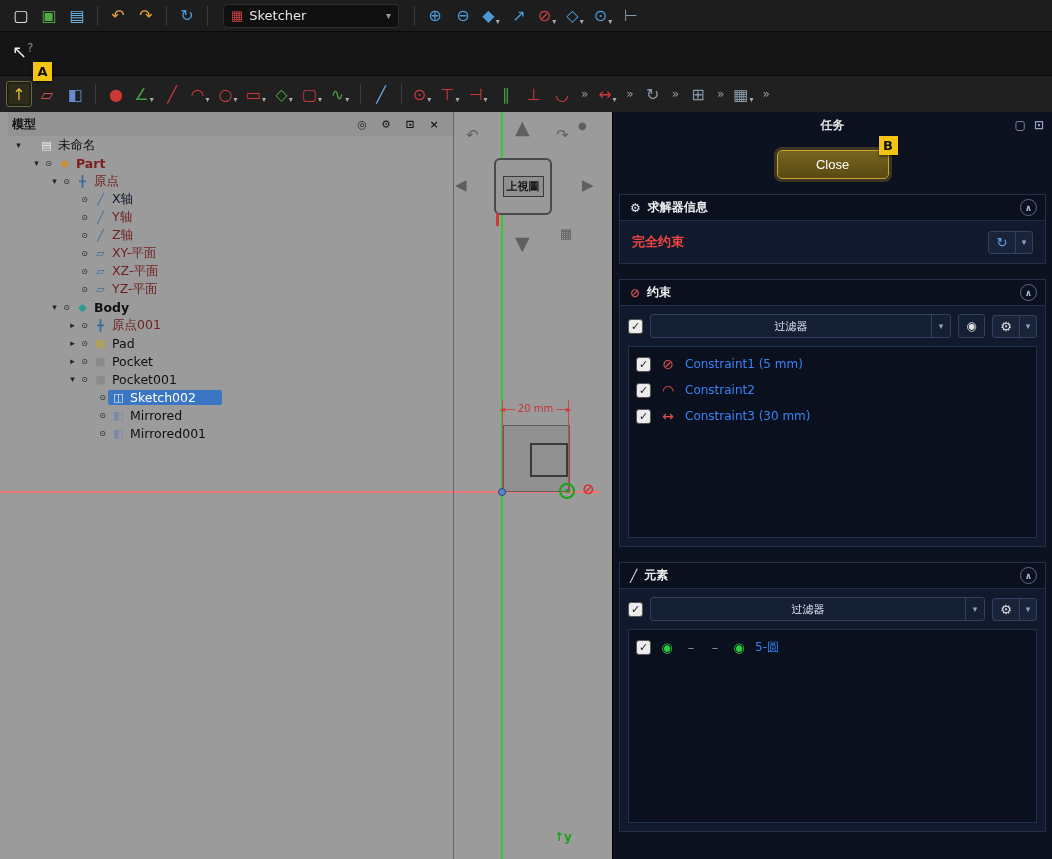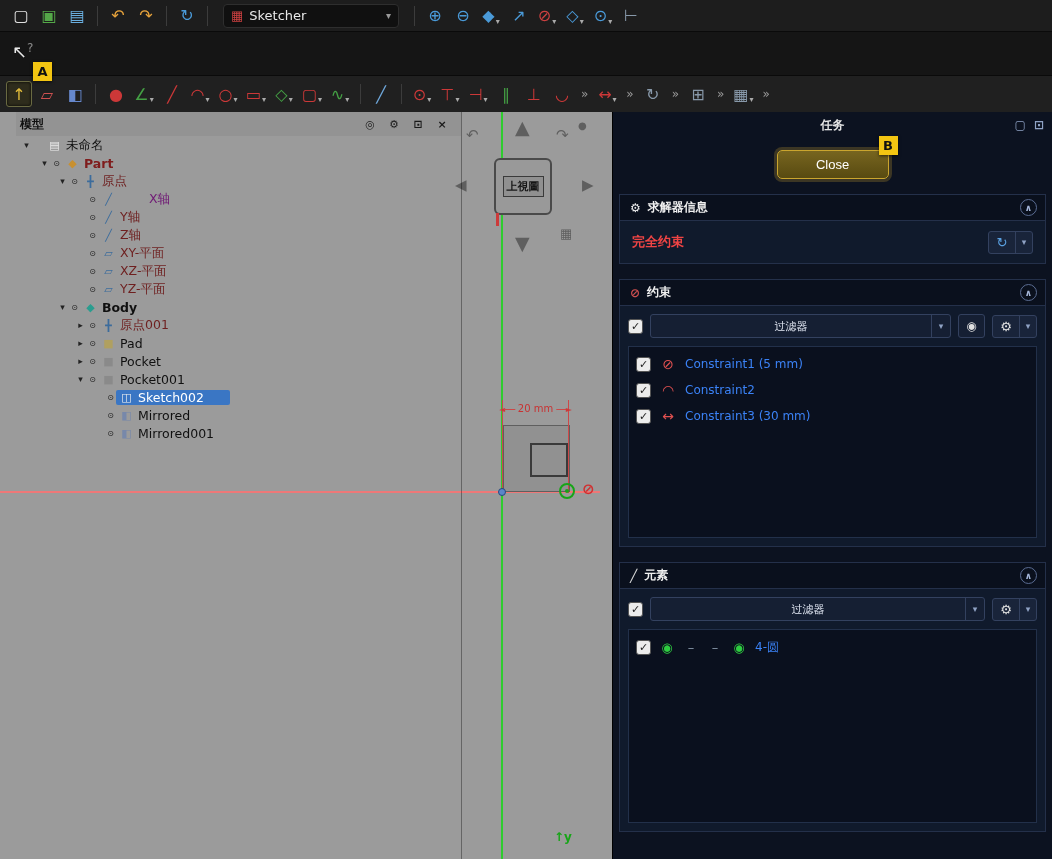--- a/index.html
+++ b/index.html
@@ -38,21 +38,21 @@
 .circleel{position:absolute;left:559px;top:371px;width:16px;height:16px;border:2px solid #17a517;border-radius:50%;z-index:3}
 .circleel::after{content:"";position:absolute;left:4px;top:4px;width:4px;height:4px;background:#17a517;border-radius:50%}
 .diamicon{position:absolute;left:582px;top:368px;color:#d03030;font-size:15px;font-weight:bold;z-index:3}
 .yaxis{position:absolute;left:554px;top:718px;color:#17a517;font-size:12px;font-weight:bold;z-index:2}
 
 .navface{position:absolute;left:494px;top:46px;width:58px;height:57px;background:#999;border:2px solid #4a4a4a;border-radius:6px;display:flex;align-items:center;justify-content:center;z-index:2}
 .navface-inner{border:1px solid #3a3a3a;padding:2px 3px;font-size:11px;font-weight:bold;color:#151515;background:#909090;white-space:nowrap}
 .navarrow{position:absolute;color:#5f5f5f;z-index:2;font-size:15px}
 .redstub{position:absolute;left:496px;top:101px;width:3px;height:13px;background:#cc3a3a;z-index:2}
 
-.treepanel{position:absolute;left:16px;top:0;width:446px;height:747px;z-index:4;border-right:1px solid rgba(0,0,0,.35)}
+.treepanel{position:absolute;left:8px;top:0;width:446px;height:747px;z-index:4;border-right:1px solid rgba(0,0,0,.35)}
 .treeheader{height:24px;display:flex;align-items:center;padding:0 10px 0 4px;font-size:12px;font-weight:bold;color:#101010;background:rgba(0,0,0,.05)}
 .treeheader .spacer{flex:1}
 .phicon{width:18px;text-align:center;color:#1a1a1a;font-size:11px;margin-left:6px}
 .trow{height:18px;display:flex;align-items:center;font-size:12.5px}
 .texp{width:13px;font-size:9px;color:#222;text-align:center;flex:none}
 .teye{width:11px;font-size:8px;color:#222;text-align:center;flex:none}
 .tbox{display:flex;align-items:center;gap:4px;padding:0 3px;border-radius:2px}
 .tbox.selected{background:#3a76c4;padding-right:26px}
 .ticon{width:15px;text-align:center;font-size:11px;flex:none}
 .tlabel{white-space:nowrap}
@@ -317,21 +317,21 @@
             <span class="tbox">
               <span class="ticon" style="color: rgb(60, 108, 156);">╋</span>
               <span class="tlabel" style="color: rgb(110, 31, 31);">原点</span>
             </span>
           </div>
           <div class="trow" style="padding-left: 58px;">
             <span class="texp"></span>
             <span class="teye">⊙</span>
             <span class="tbox">
               <span class="ticon" style="color: rgb(60, 108, 156);">╱</span>
-              <span class="tlabel" style="color: #701a75; margin-left: 29px;">X轴</span>
+              <span class="tlabel" style="color: #0f172a;">X轴</span>
             </span>
           </div>
           <div class="trow" style="padding-left: 58px;">
             <span class="texp"></span>
             <span class="teye">⊙</span>
             <span class="tbox">
               <span class="ticon" style="color: rgb(60, 108, 156);">╱</span>
               <span class="tlabel" style="color: rgb(110, 31, 31);">Y轴</span>
             </span>
           </div>
@@ -527,21 +527,21 @@
               <span class="seg2">▾</span>
             </span>
           </div>
           <div class="listbox" id="elementlist">
               <div class="lrow">
                 <span class="cbx">✓</span>
                 <span class="eicon" style="color: rgb(46, 204, 64);">◉</span>
                 <span class="eicon" style="color: rgb(136, 153, 170);">–</span>
                 <span class="eicon" style="color: rgb(136, 153, 170);">–</span>
                 <span class="eicon" style="color: rgb(46, 204, 64);">◉</span>
-                <span class="llabel">4-圆</span>
+                <span class="llabel">5-圆</span>
               </div>
             </div>
         </div>
       </div>
 
     </div>
   </div>
 </div>
 
 </body></html>

